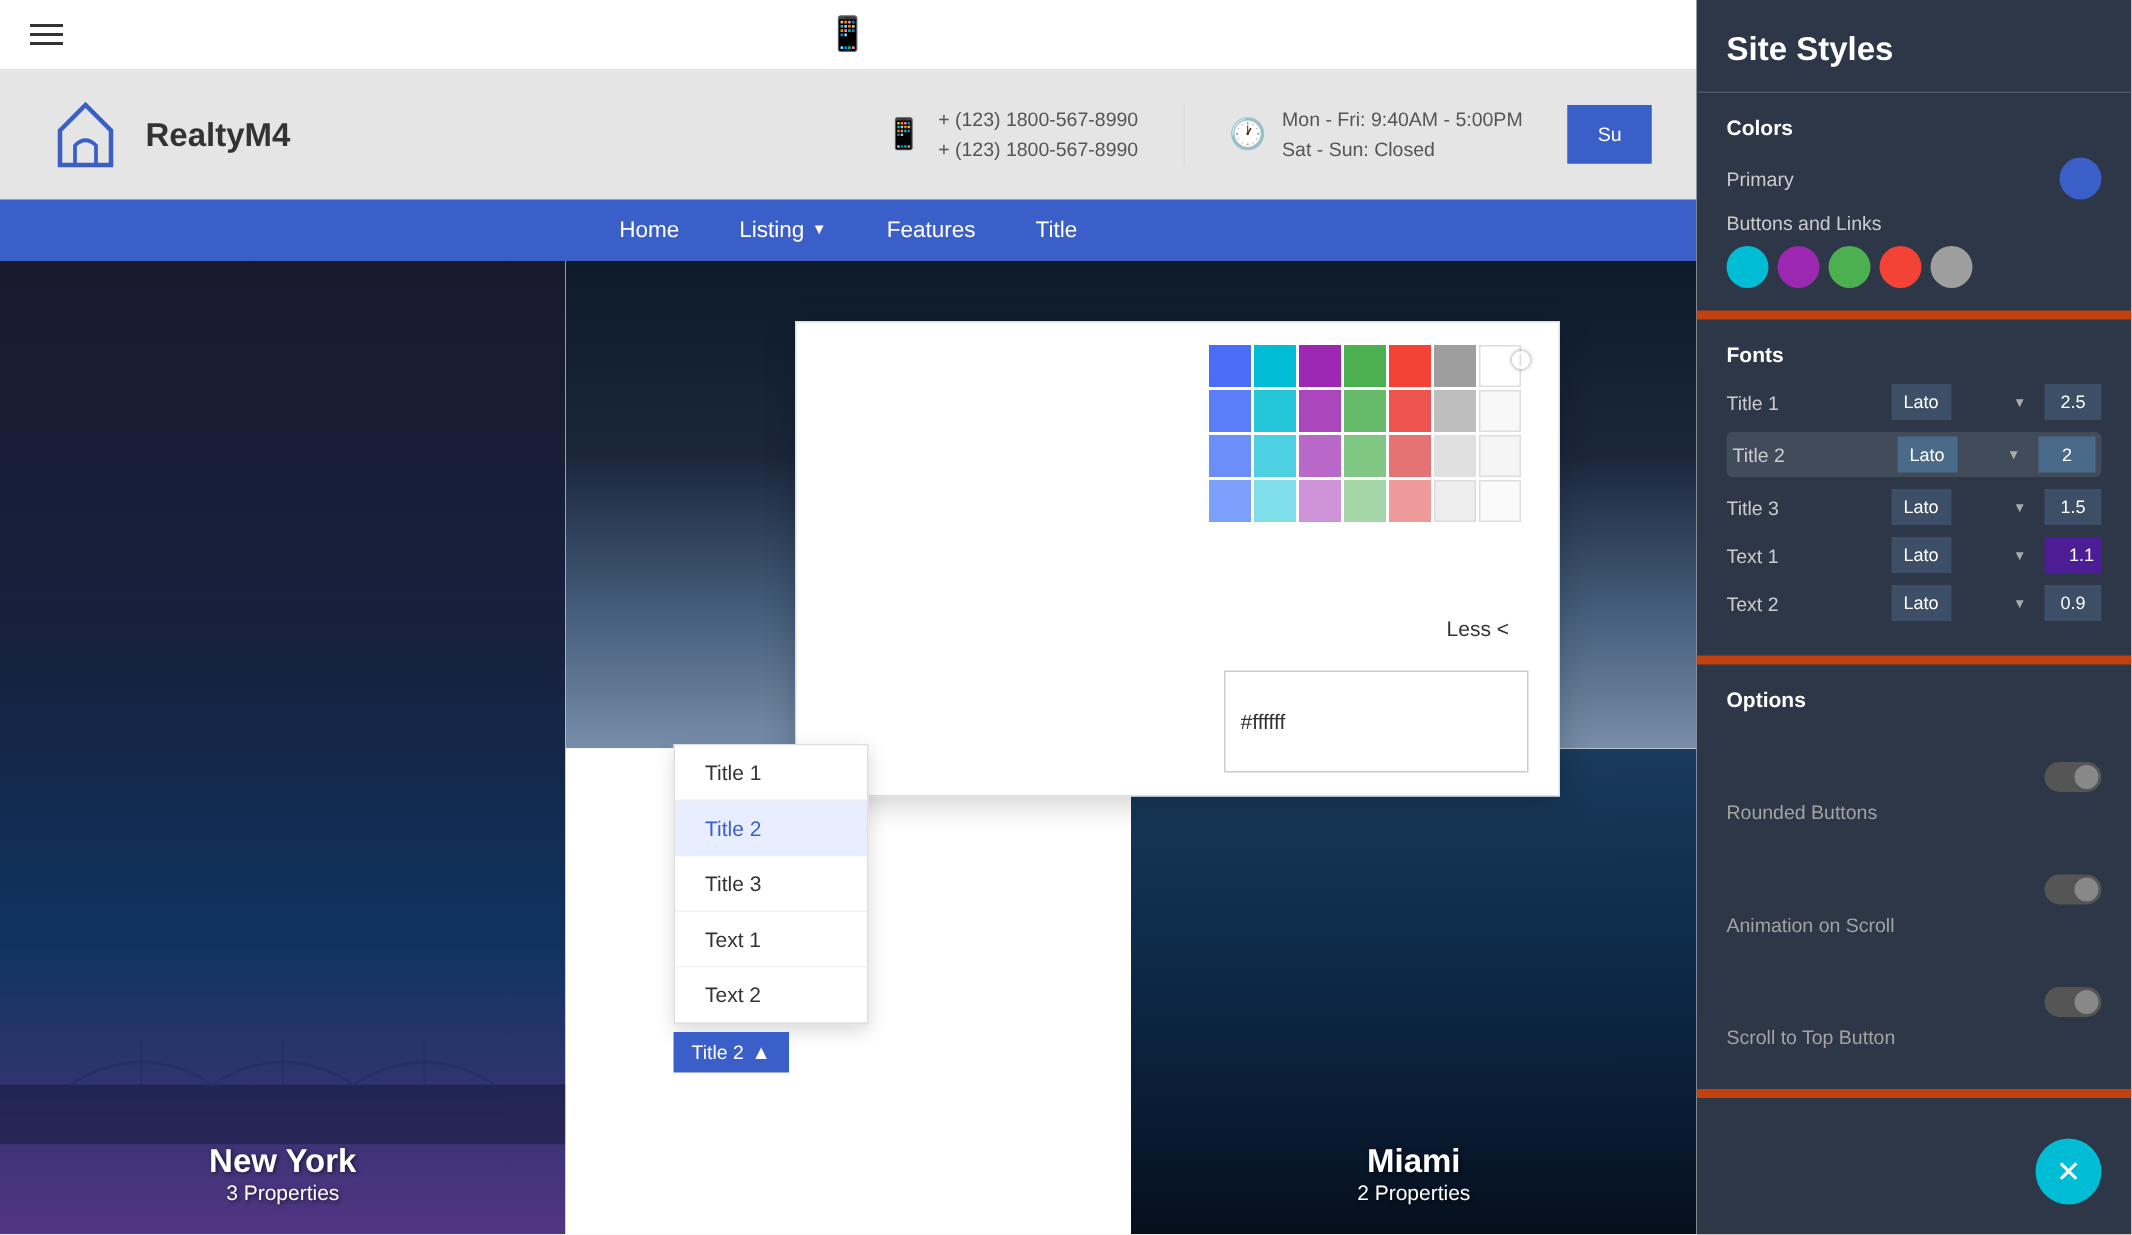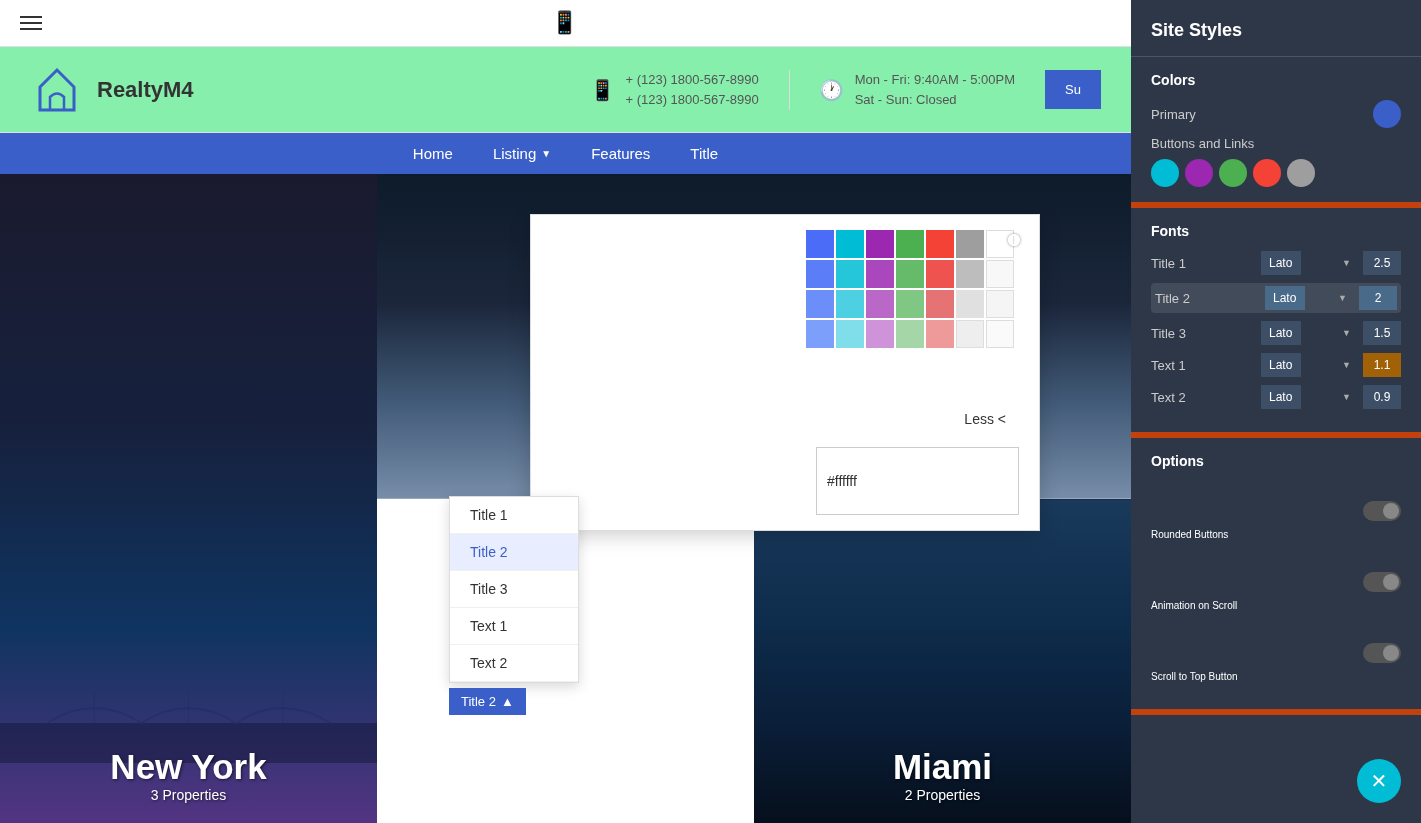--- a/index.html
+++ b/index.html
@@ -38,21 +38,21 @@
       height: 2px;
       background: #333;
     }
 
     
     .site-header {
       display: flex;
       align-items: center;
       justify-content: space-between;
       padding: 15px 30px;
-      background: #86efac;
+      background: #e5e5e5;
       border-bottom: 1px solid #e0e0e0;
     }
     .logo-area {
       display: flex;
       align-items: center;
       gap: 12px;
     }
     .logo-icon {
       width: 55px;
       height: 55px;
@@ -137,21 +137,21 @@
     }
     .city-card .overlay {
       position: absolute;
       bottom: 20px;
       left: 0;
       right: 0;
       text-align: center;
       color: #fff;
     }
     .city-card .overlay .city-name {
-      font-size: 35px;
+      font-size: 22px;
       font-weight: bold;
       text-shadow: 1px 1px 3px rgba(0,0,0,0.6);
     }
     .city-card .overlay .city-props {
       font-size: 14px;
       text-shadow: 1px 1px 3px rgba(0,0,0,0.6);
     }
 
     
     .card-new-york {
@@ -252,21 +252,21 @@
     .site-styles-panel {
       width: 290px;
       background: #2d3748;
       color: #fff;
       display: flex;
       flex-direction: column;
       overflow-y: auto;
       position: relative;
     }
     .panel-title {
-      font-size: 18px;
+      font-size: 22px;
       font-weight: bold;
       padding: 20px 20px 15px;
       color: #fff;
       border-bottom: 1px solid #4a5568;
     }
     .panel-section {
       padding: 15px 20px;
       border-bottom: 6px solid #c2410c;
     }
     .panel-section-title {
@@ -360,22 +360,22 @@
     }
 
     
     .option-row {
       display: flex;
       align-items: center;
       justify-content: space-between;
       margin-bottom: 12px;
     }
     .option-label {
-      font-size: 10px;
-      color: #ffffff;
+      font-size: 13px;
+      color: #a3a3a3;
       margin-top: 48px;
     }
     .toggle {
       width: 38px;
       height: 20px;
       border-radius: 10px;
       background: #555;
       position: relative;
       cursor: pointer;
     }
@@ -642,21 +642,21 @@
       <input class="font-size-box" value="1.5" readonly="" style="background: rgb(61, 79, 102); border: none; color: rgb(255, 255, 255); width: 38px; padding: 5px; text-align: center; font-size: 12px;">
     </div>
 
     <div class="font-row">
       <span class="font-row-label">Text 1</span>
       <div class="font-select-wrapper">
         <select class="font-select">
           <option>Lato</option>
         </select>
       </div>
-      <input class="font-size-box" value="1.1" readonly="" style="background: #a16207; border: none; color: rgb(255, 255, 255); width: 38px; padding: 5px; text-align: center; font-size: 12px;">
+      <input class="font-size-box" value="1.1" readonly="" style="background: #4c1d95; border: none; color: rgb(255, 255, 255); width: 38px; padding: 5px; text-align: right; font-size: 12px;">
     </div>
 
     <div class="font-row">
       <span class="font-row-label">Text 2</span>
       <div class="font-select-wrapper">
         <select class="font-select">
           <option>Lato</option>
         </select>
       </div>
       <input class="font-size-box" value="0.9" readonly="" style="background: rgb(61, 79, 102); border: none; color: rgb(255, 255, 255); width: 38px; padding: 5px; text-align: center; font-size: 12px;">

